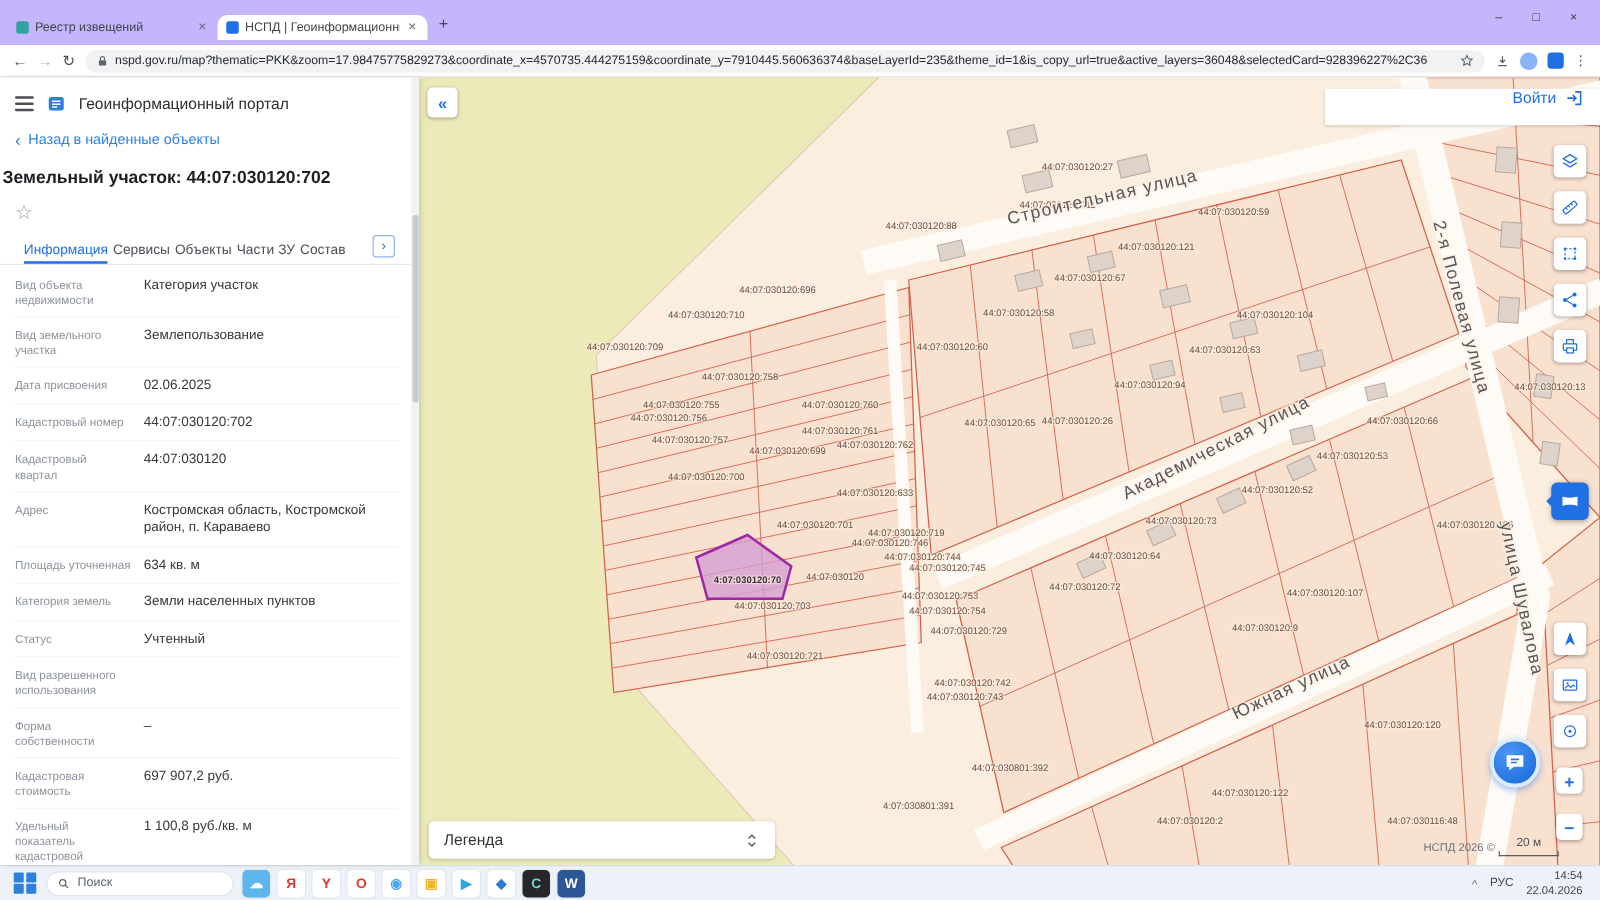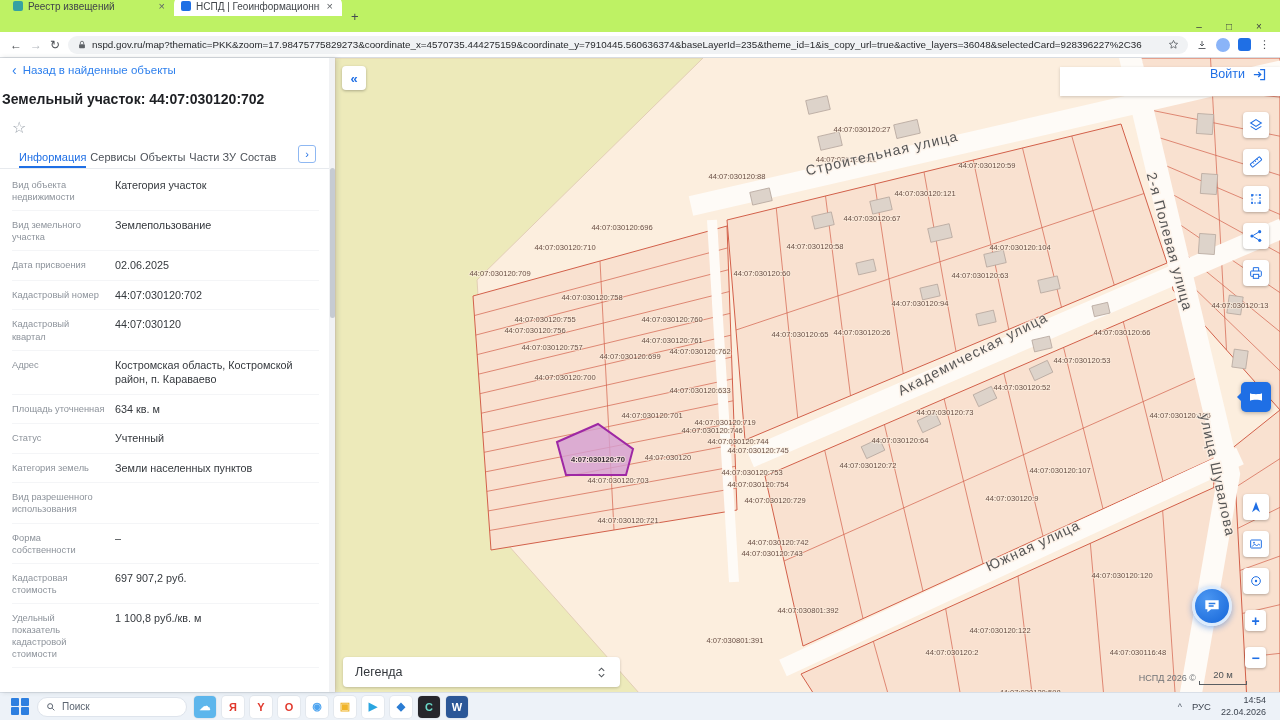--- a/index.html
+++ b/index.html
@@ -1,19 +1,19 @@
 <!DOCTYPE html>
 <html><head>
 <meta charset="utf-8">
 <style>
 *{box-sizing:border-box;margin:0;padding:0}
 html,body{width:1280px;height:720px;overflow:hidden;font-family:"Liberation Sans",sans-serif}
 .screen{width:1280px;height:720px;display:flex;flex-direction:column;background:#fff}
 
-.tabstrip{height:18px;background:#bef264;display:flex;align-items:flex-end;padding:16px 6px;flex:none}
+.tabstrip{height:36px;background:#c4b5fd;display:flex;align-items:flex-end;padding:4px 6px;flex:none}
 .tab{display:flex;align-items:center;gap:5px;width:168px;height:20px;padding:0 7px;font-size:10px;color:#41454a;border-radius:8px 8px 0 0;position:relative}
 .tab.active{background:#fff}
 .favicon{width:10px;height:10px;border-radius:2px;flex:none}
 .fav1{background:#35a2a2}.fav2{background:#1f6fe5}
 .tab-title{white-space:nowrap;overflow:hidden;flex:1}
 .tab-close{font-size:11px;color:#5f6368;flex:none;padding:0 2px}
 .newtab{font-size:13px;color:#454a50;padding:0 9px;align-self:center}
 .win-controls{margin-left:auto;display:flex;align-self:flex-start}
 .win-controls span{width:30px;height:20px;display:grid;place-items:center;font-size:10px;color:#3d4043}
 .urlbar{height:26px;background:#fff;border-bottom:1px solid #d8dce1;display:flex;align-items:center;gap:8px;padding:0 10px;flex:none}
@@ -127,20 +127,32 @@
         </svg>
       <span class="profile-dot"></span>
       <span class="ext-sq"></span>
       <span class="kebab">⋮</span>
     </div>
   </div>
 
   <div class="app-row">
 
     <aside class="panel">
+      <div class="p-head">
+        <span class="burger">
+            <i></i>
+            <i></i>
+            <i></i>
+          </span>
+        <svg width="16" height="16" viewBox="0 0 24 24">
+            <rect x="3" y="4" width="18" height="16" rx="3" fill="#2d7fe0"></rect>
+            <path d="M7 9h10M7 12.5h10M7 16h6" stroke="#fff" stroke-width="1.8"></path>
+          </svg>
+        <span class="p-title">Геоинформационный портал</span>
+      </div>
       <div class="back">
         <span class="chev">‹</span>
         <span>Назад в найденные объекты</span>
       </div>
       <div class="obj-title">Земельный участок: 44:07:030120:702</div>
       <div class="fav-star">☆</div>
       <div class="p-tabs">
         <span class="p-tab active">Информация</span>
         <span class="p-tab">Сервисы</span>
         <span class="p-tab">Объекты</span>
@@ -171,26 +183,26 @@
           </div>
           <div class="frow">
             <div class="flabel">Адрес</div>
             <div class="fvalue">Костромская область, Костромской район, п. Караваево</div>
           </div>
           <div class="frow">
             <div class="flabel">Площадь уточненная</div>
             <div class="fvalue">634 кв. м</div>
           </div>
           <div class="frow">
+            <div class="flabel">Категория земель</div>
+            <div class="fvalue">Земли населенных пунктов</div>
+          </div>
+          <div class="frow">
             <div class="flabel">Статус</div>
             <div class="fvalue">Учтенный</div>
-          </div>
-          <div class="frow">
-            <div class="flabel">Категория земель</div>
-            <div class="fvalue">Земли населенных пунктов</div>
           </div>
           <div class="frow">
             <div class="flabel">Вид разрешенного использования</div>
           </div>
           <div class="frow">
             <div class="flabel">Форма собственности</div>
             <div class="fvalue">–</div>
           </div>
           <div class="frow">
             <div class="flabel">Кадастровая стоимость</div>

